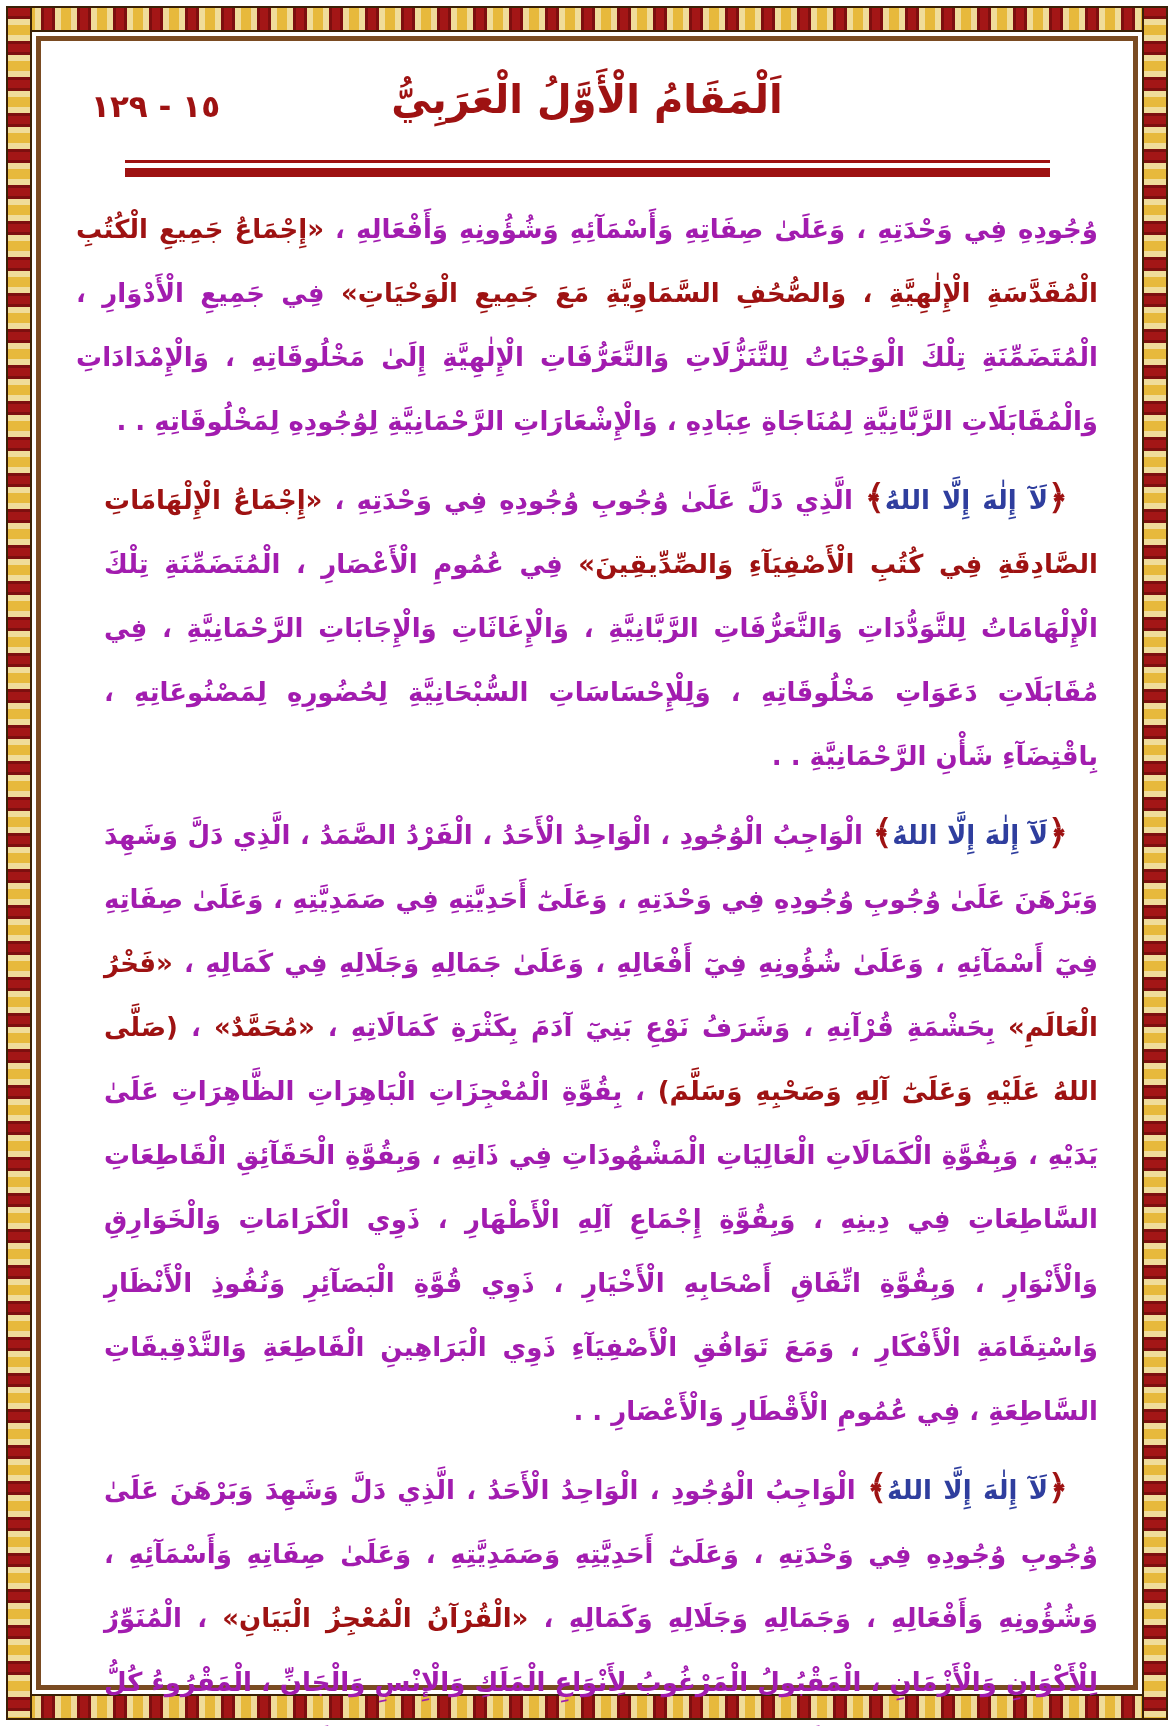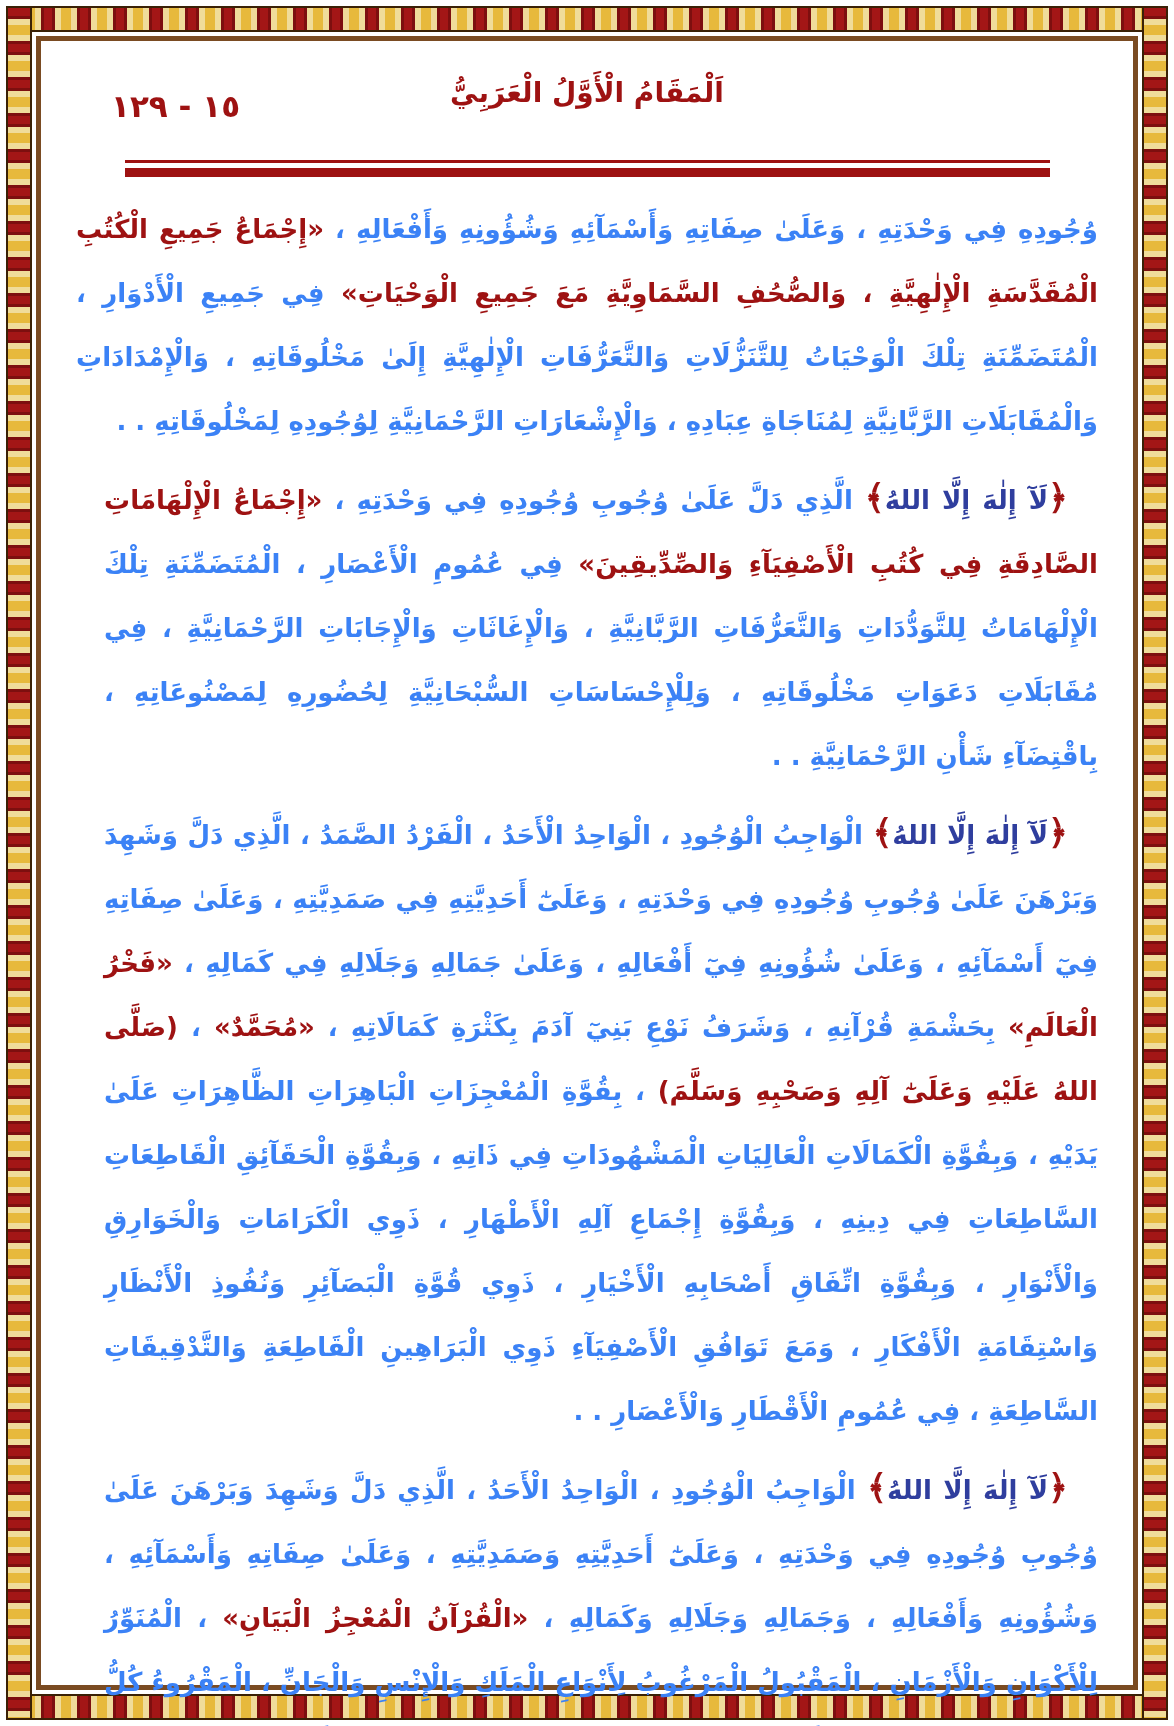--- a/index.html
+++ b/index.html
@@ -25,40 +25,40 @@
   .band-bottom { bottom:6px; }
   .band-left { left:6px; }
   .band-right { right:6px; }
 
   .inner-line { position:absolute; inset:36px; border:5px solid #7a4b22; pointer-events:none; }
 
   .content { position:absolute; top:48px; right:76px; left:76px; bottom:52px; direction:rtl; }
 
   .header { position:relative; height:84px; margin-top:18px; }
   .page-number {
-    position:absolute; left:35px; top:22px;
+    position:absolute; left:15px; top:22px;
     color:var(--red); font-weight:bold; font-size:31px; letter-spacing:2px;
   }
   .page-title {
-    text-align:center; color:var(--red); font-weight:bold; font-size:28px; padding-top:10px;
+    text-align:center; color:var(--red); font-weight:bold; font-size:40px; padding-top:10px;
   }
 
   .rule { width:925px; margin:10px auto 0 auto; }
   .rule-thin  { height:3px; background:var(--red); }
   .rule-thick { height:9px; background:var(--red); margin-top:5px; }
 
   .body-text {
     margin-top:20px;
     font-size:26px; font-weight:bold; line-height:64px; color:#000;
     text-align:justify;
   }
   .para { margin:0 0 12px 0; }
   .para.indent { text-indent:30px;margin-left:28px; }
 
-  .seg-black   { color:#3b82f6; }
+  .seg-black   { color:#a21caf; }
   .seg-red     { color:var(--red); }
   .seg-blue    { color:var(--blue); }
   .seg-bracket { color:var(--red); font-size:34px; }
 </style>
 </head>
 <body>
 
 <div class="page">
 
   <div class="band band-h band-top"></div>

